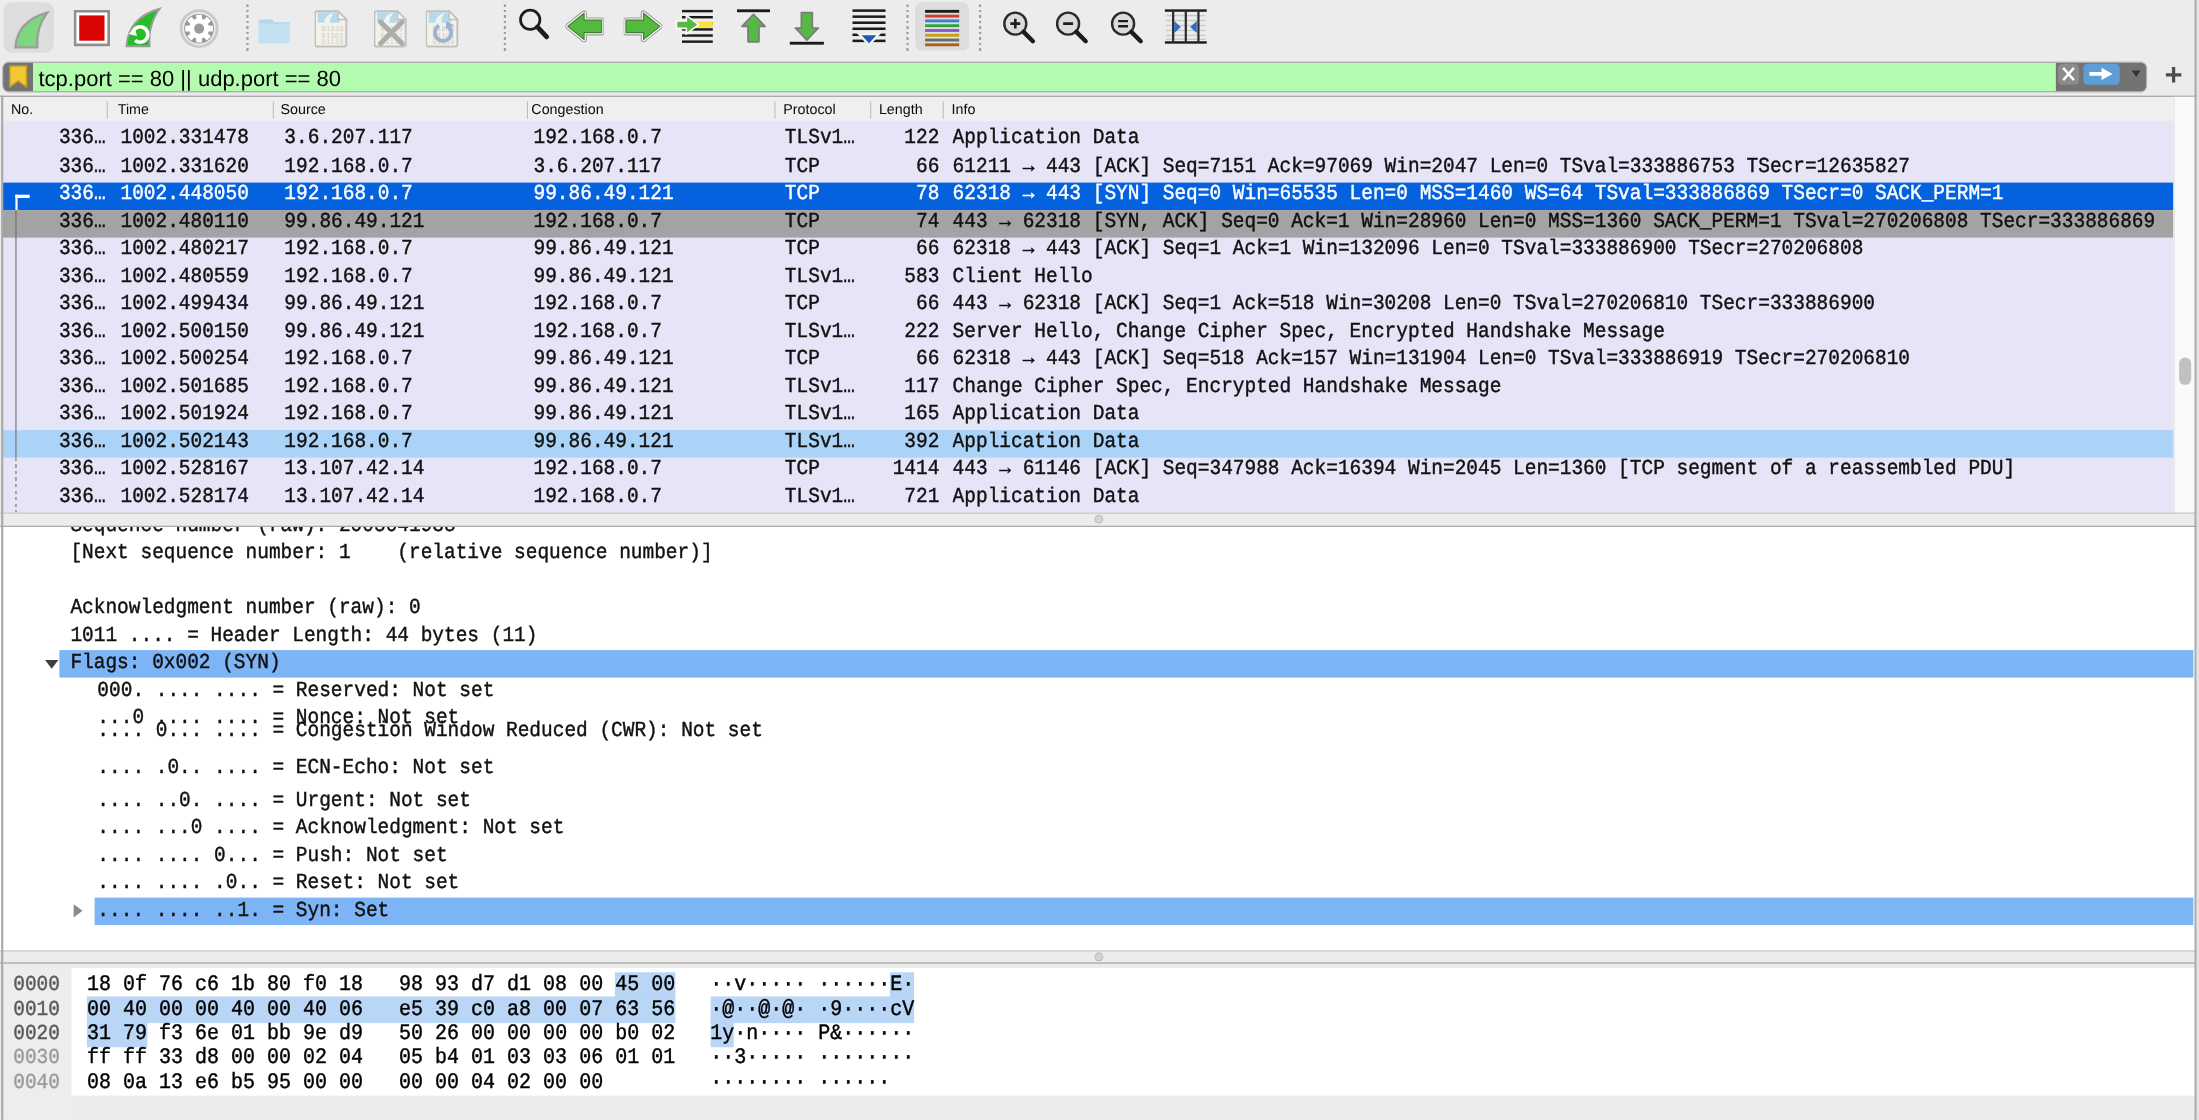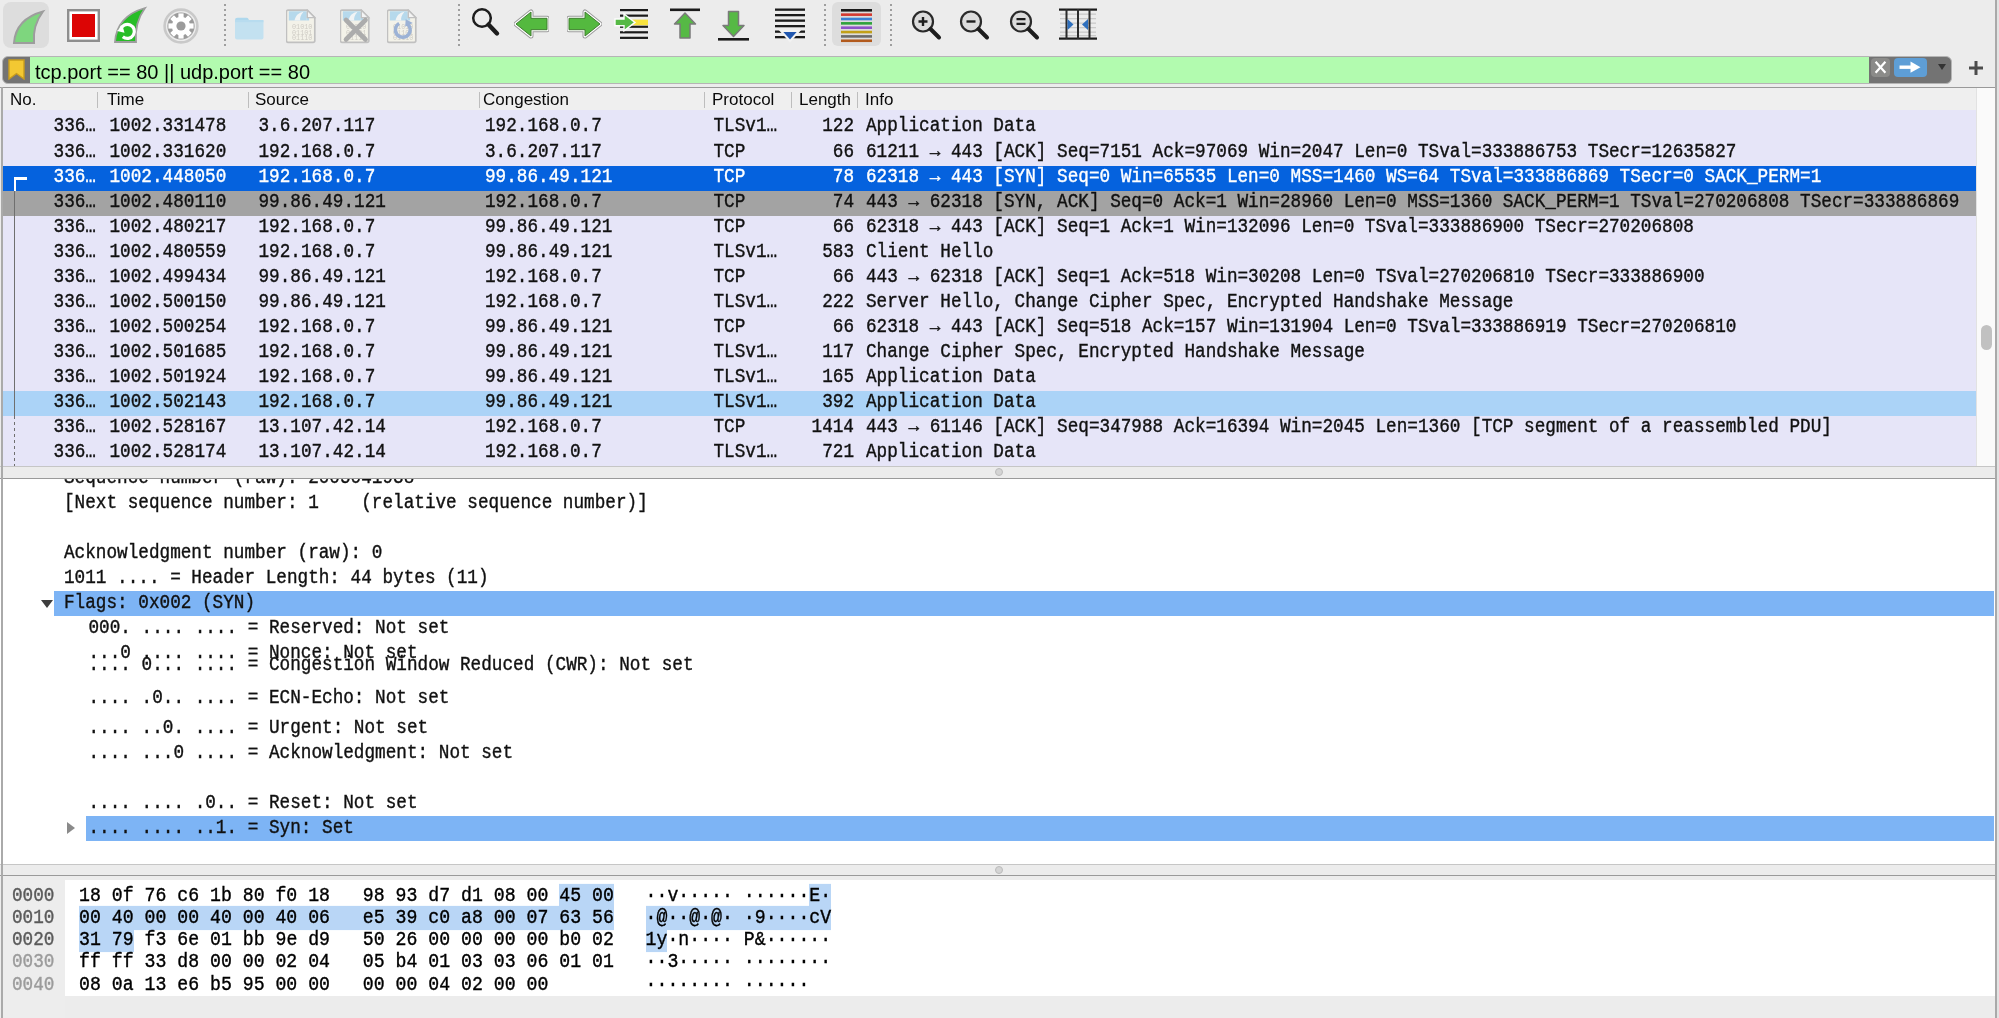--- a/index.html
+++ b/index.html
@@ -3,21 +3,21 @@
 html,body{margin:0;padding:0;width:1999px;height:1018px;overflow:hidden;background:#ececec;}
 *{box-sizing:border-box;}
 .abs{position:absolute;}
 .mono{font-family:"Liberation Mono",monospace;font-size:17.7px;line-height:25px;white-space:pre;color:#111;-webkit-text-stroke:0.35px;}
 #toolbar{position:absolute;left:0;top:0;width:1999px;height:56px;background:#ececec;}
 .sep{position:absolute;top:4px;width:2px;height:44px;background-image:repeating-linear-gradient(to bottom,#9e9e9e 0,#9e9e9e 2px,transparent 2px,transparent 5px);}
 #filterfield{position:absolute;left:2px;top:55.5px;width:1950px;height:28px;background:#737373;border:1px solid #b5b5b5;border-radius:6px;overflow:hidden;}
 #greenzone{position:absolute;left:27px;top:0;width:1839px;height:26px;background:#b2fbaf;}
 #ftext{position:absolute;left:32px;top:3px;width:1000px;height:25px;font-family:"Liberation Sans",sans-serif;font-size:20px;line-height:25px;color:#000;}
 #plheader{position:absolute;left:0;top:87px;width:1999px;height:23px;background:#efefef;border-top:1.5px solid #999;}
-.hlabel{position:absolute;top:1px;height:21px;line-height:21px;font-family:"Liberation Sans",sans-serif;font-size:17px;color:#0a0a0a;}
+.hlabel{position:absolute;top:1px;height:21px;line-height:21px;font-family:"Liberation Sans",sans-serif;font-size:13px;color:#0a0a0a;}
 .hsep{position:absolute;top:4px;height:16px;width:1px;background:#bdbdbd;}
 #plrows{position:absolute;left:2px;top:110px;width:1974px;height:356px;background:#e6e5f8;overflow:hidden;}
 .prow{position:absolute;left:0;width:1974px;height:25px;}
 .prow span{position:absolute;display:block;height:25px;top:-1px;transform:scaleY(1.09);}
 .c-no{left:0px;width:94px;text-align:right;}
 .c-time{left:107.5px;}
 .c-src{left:256.5px;}
 .c-dst{left:483px;}
 .c-proto{left:711.5px;}
 .c-len{left:762px;width:90px;text-align:right;}
@@ -253,20 +253,21 @@
 <div class="drow" style="top:12.4px"><div class="abs" style="left:64px;top:0;height:25px">[Next sequence number: 1    (relative sequence number)]</div></div>
 <div class="drow" style="top:62.4px"><div class="abs" style="left:64px;top:0;height:25px">Acknowledgment number (raw): 0</div></div>
 <div class="drow" style="top:87.4px"><div class="abs" style="left:64px;top:0;height:25px">1011 .... = Header Length: 44 bytes (11)</div></div>
 <div class="drow" style="top:112.4px"><div class="abs" style="left:54px;top:0;width:1940px;height:25px;background:#7db4f5"></div><div class="abs" style="left:41px;top:9px;width:0;height:0;border-left:6.5px solid transparent;border-right:6.5px solid transparent;border-top:8px solid #3d3d3d"></div><div class="abs" style="left:64px;top:0;height:25px">Flags: 0x002 (SYN)</div></div>
 <div class="drow" style="top:137.4px"><div class="abs" style="left:88.5px;top:0;height:25px">000. .... .... = Reserved: Not set</div></div>
 <div class="drow" style="top:162.4px"><div class="abs" style="left:88.5px;top:0;height:25px">...0 .... .... = Nonce: Not set</div></div>
 <div class="drow" style="top:174px"><div class="abs" style="left:88.5px;top:0;height:25px">.... 0... .... = Congestion Window Reduced (CWR): Not set</div></div>
 <div class="drow" style="top:207px"><div class="abs" style="left:88.5px;top:0;height:25px">.... .0.. .... = ECN-Echo: Not set</div></div>
 <div class="drow" style="top:237.4px"><div class="abs" style="left:88.5px;top:0;height:25px">.... ..0. .... = Urgent: Not set</div></div>
 <div class="drow" style="top:262.4px"><div class="abs" style="left:88.5px;top:0;height:25px">.... ...0 .... = Acknowledgment: Not set</div></div>
+<div class="drow" style="top:287.4px"><div class="abs" style="left:88.5px;top:0;height:25px">.... .... 0... = Push: Not set</div></div>
 <div class="drow" style="top:312.4px"><div class="abs" style="left:88.5px;top:0;height:25px">.... .... .0.. = Reset: Not set</div></div>
 <div class="drow" style="top:337.4px"><div class="abs" style="left:86.4px;top:0;width:1908px;height:25px;background:#7db4f5"></div><div class="abs" style="left:67px;top:6px;width:0;height:0;border-top:6.5px solid transparent;border-bottom:6.5px solid transparent;border-left:8px solid #8a8a8a"></div><div class="abs" style="left:88.5px;top:0;height:25px">.... .... ..1. = Syn: Set</div></div>
 </div>
 <div class="split" id="split2" style="top:864px;height:12px"></div>
 <div class="dot" style="left:995px;top:865.5px"></div>
 <div id="hexpane" class="mono">
   <div id="hexcol"></div>
 <div class="hrow abs" style="left:12px;top:4.50px;color:#5a5a5a">0000</div><div class="hrow abs hexcell" style="left:79px;top:4.50px;color:#000">18 0f 76 c6 1b 80 f0 18   98 93 d7 d1 08 00 <span class="hlx">45 00</span></div><div class="hrow abs hexcell" style="left:645.6px;top:4.50px;color:#000">··v····· ······<span class="hlx">E·</span></div>
 <div class="hrow abs" style="left:12px;top:26.75px;color:#5a5a5a">0010</div><div class="hrow abs hexcell" style="left:79px;top:26.75px;color:#000"><span class="hlx">00 40 00 00 40 00 40 06   e5 39 c0 a8 00 07 63 56</span></div><div class="hrow abs hexcell" style="left:645.6px;top:26.75px;color:#000"><span class="hlx">·@··@·@· ·9····cV</span></div>
 <div class="hrow abs" style="left:12px;top:49.00px;color:#5a5a5a">0020</div><div class="hrow abs hexcell" style="left:79px;top:49.00px;color:#000"><span class="hlx">31 79</span> f3 6e 01 bb 9e d9   50 26 00 00 00 00 b0 02</div><div class="hrow abs hexcell" style="left:645.6px;top:49.00px;color:#000"><span class="hlx">1y</span>·n···· P&amp;······</div>

